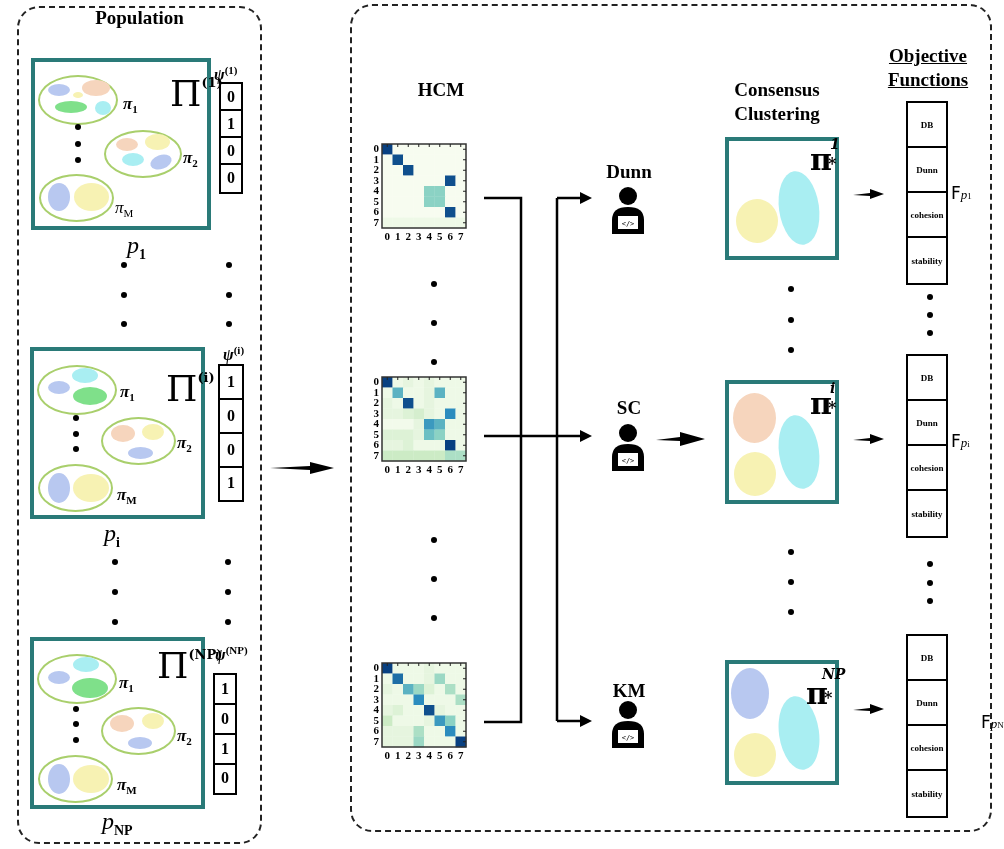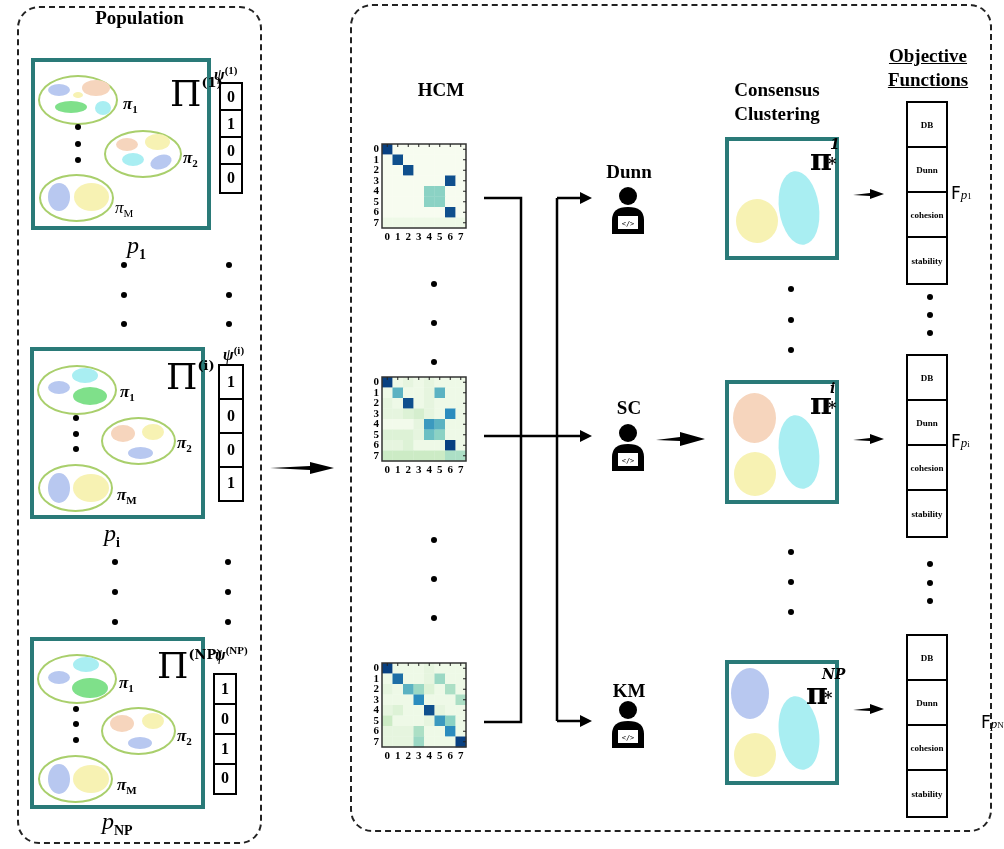--- a/index.html
+++ b/index.html
@@ -93,21 +93,21 @@
 <div class="dot" style="left:73px; top:446px;"></div>
 <div class="ell" style="left:101px; top:417px; width:75px; height:48px;"></div>
 <div class="blob" style="left:111px; top:425px; width:24px; height:17px; background:#f6d5bd;"></div>
 <div class="blob" style="left:142px; top:424px; width:22px; height:16px; background:#f7f2b3;"></div>
 <div class="blob" style="left:128px; top:447px; width:25px; height:12px; background:#b8c8f0;"></div>
 <div class="pi-label" style="left:177px; top:433px;"><span>π</span><sub>2</sub></div>
 <div class="ell" style="left:38px; top:464px; width:75px; height:48px;"></div>
 <div class="blob" style="left:48px; top:473px; width:22px; height:30px; background:#b8c8f0;"></div>
 <div class="blob" style="left:73px; top:474px; width:36px; height:28px; background:#f7f2b3;"></div>
 <div class="pi-label" style="left:117px; top:485px;"><span>π</span><sub>M</sub></div>
-<div class="big-pi" style="left:166px; top:356px;"><span>Π</span><sup>(i)</sup></div>
+<div class="big-pi" style="left:166px; top:368px;"><span>Π</span><sup>(i)</sup></div>
 <div class="psi-label" style="left:223px; top:344px;"><span>ψ</span><sup>(i)</sup></div>
 <div class="psi-vec" style="left:218px; top:364px; width:26px;">
   <div class="psi-cell" style="height:34px; line-height:32px;">1</div>
   <div class="psi-cell" style="height:34px; line-height:32px;">0</div>
   <div class="psi-cell" style="height:34px; line-height:32px;">0</div>
   <div class="psi-cell" style="height:32px; line-height:30px;">1</div>
 </div>
 <div class="p-label" style="left:104px; top:520px;"><span>p</span><sub>i</sub></div>
 
 <div class="dot" style="left:112px; top:559px;"></div>

